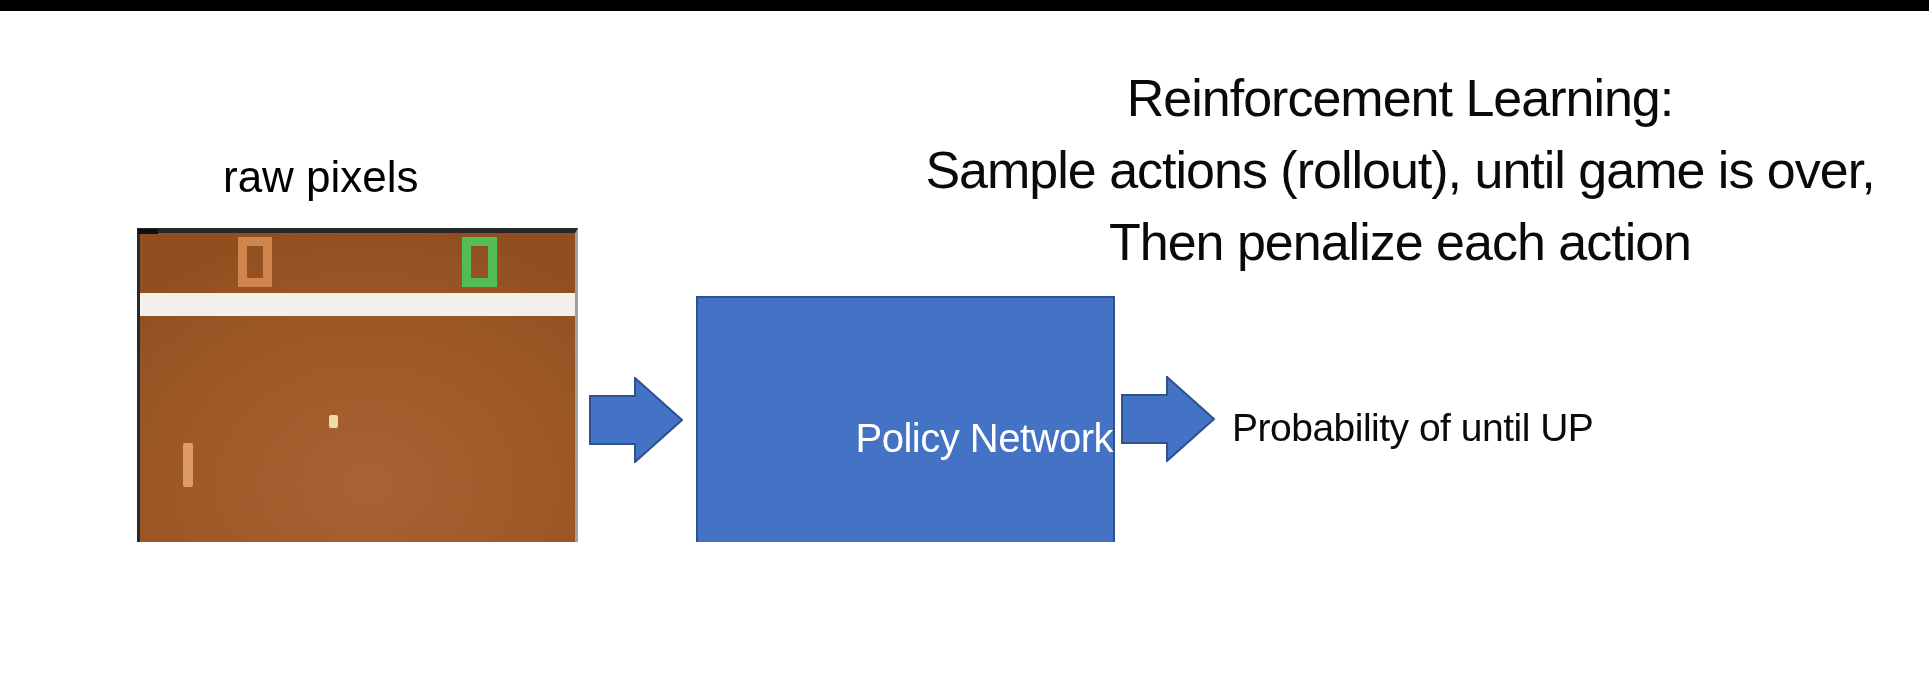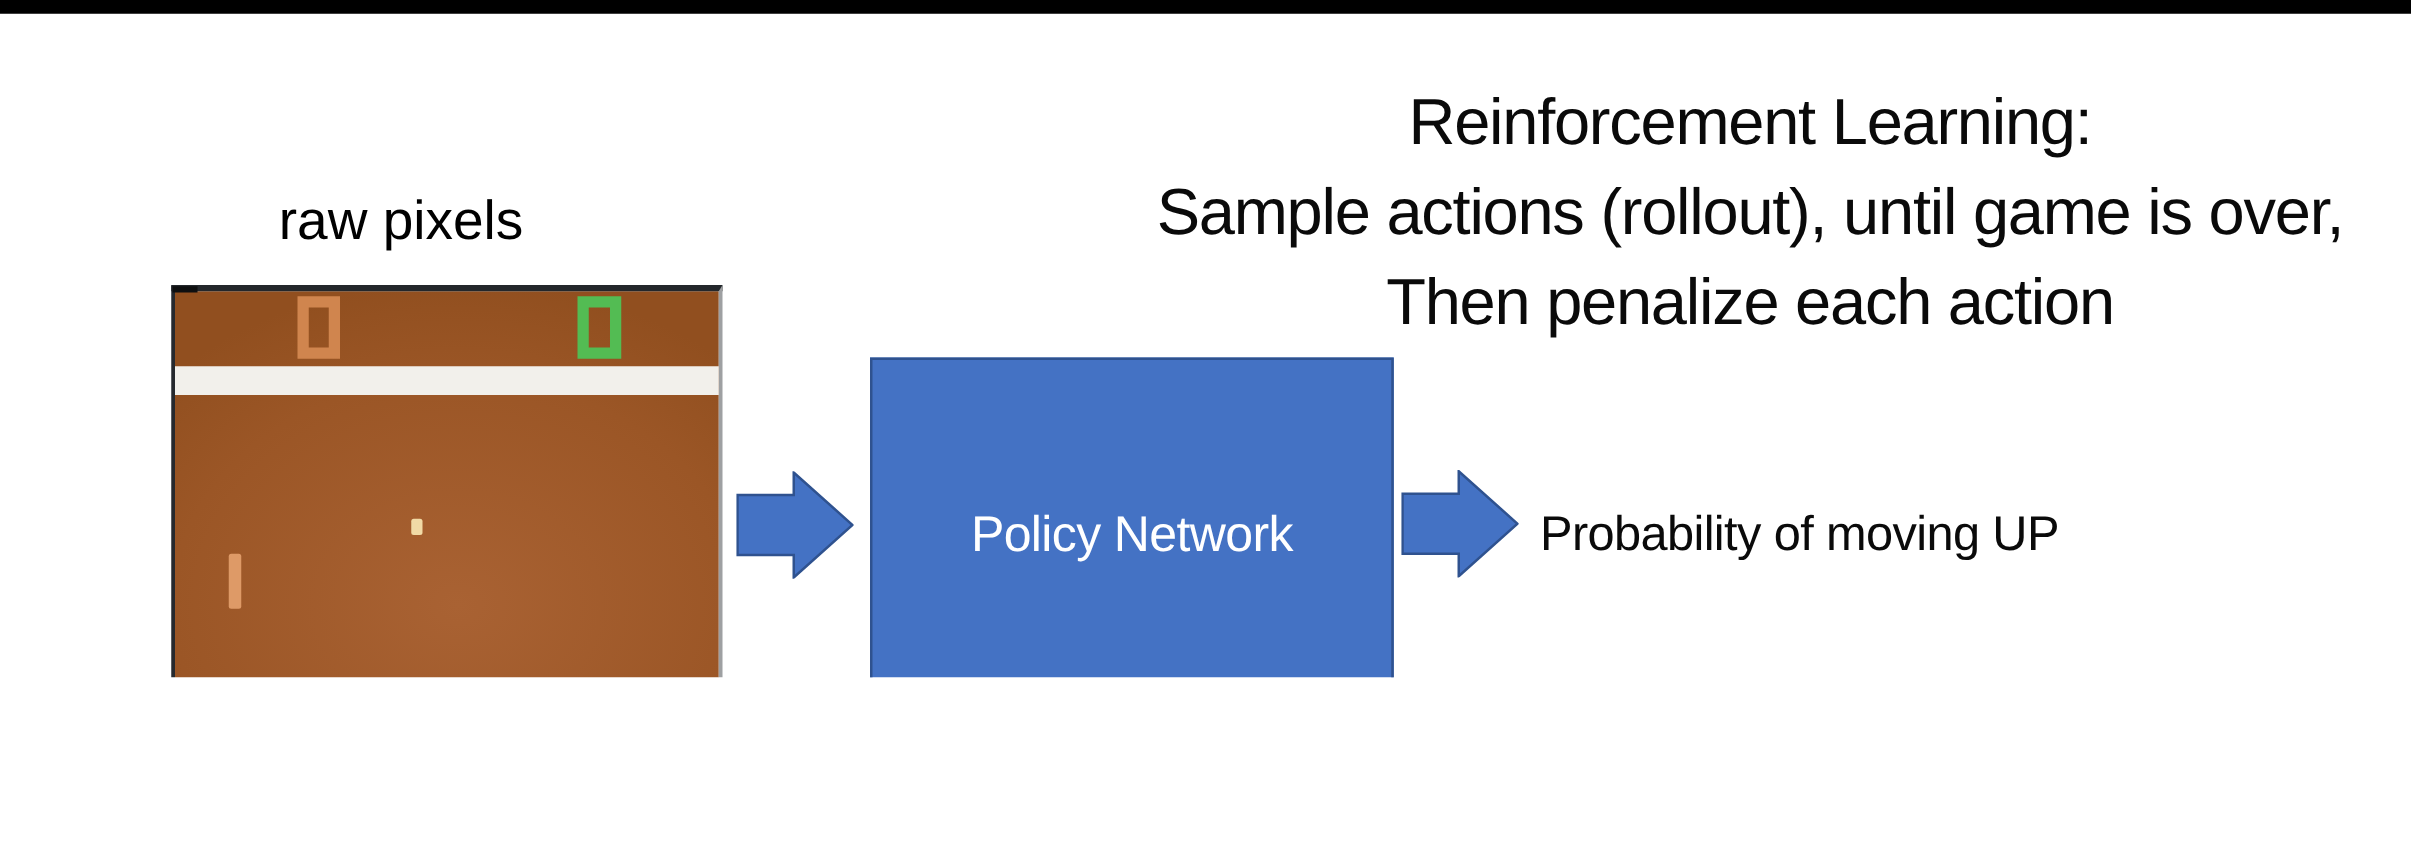--- a/index.html
+++ b/index.html
@@ -37,23 +37,23 @@
   .score-left  { left:98px;  top:4px; width:34px; height:50px; border-width:9px; }
   .score-right { left:322px; top:4px; width:35px; height:50px; border-width:9px; }
   .divider { position:absolute; left:0; top:60px; width:100%; height:23px; }
   .ball { position:absolute; left:189px; top:182px; width:9px; height:13px; border-radius:2px; }
   .paddle { position:absolute; border-radius:2px; }
   .paddle-left  { left:43px;  top:210px; width:10px; height:44px; }
   .paddle-right { left:387px; top:337px; width:12px; height:43px; }
 
   
   .policy-box {
-    position:absolute; left:696px; top:286px; width:419px; height:285px;
+    position:absolute; left:696px; top:296px; width:419px; height:285px;
     box-sizing:border-box; border:2px solid #2f528f; background:#4472c4;
-    display:flex; align-items:center; justify-content:center;
+    display:flex; align-items:center; justify-content:flex-end;
     color:#ffffff; font-size:40px; letter-spacing:-0.5px; white-space:nowrap;
   }
   .arrow-svg { position:absolute; width:94px; height:86px; }
   .arrow-in  { left:589px;  top:377px; }
   .arrow-out { left:1121px; top:376px; }
 
   .output-label {
     position:absolute; left:1232px; top:404px;
     font-size:39px; line-height:48px; letter-spacing:-0.5px;
     white-space:nowrap; color:#0a0a0a;
@@ -89,18 +89,18 @@
   </svg>
 
   <div class="policy-box" style="background-color: rgb(68, 114, 196); border-color: rgb(47, 82, 143); color: rgb(255, 255, 255);">
     <span>Policy Network</span>
   </div>
 
   <svg class="arrow-svg arrow-out" viewBox="0 0 94 86" xmlns="http://www.w3.org/2000/svg">
     <polygon points="1,19 46,19 46,1 93,43 46,85 46,67 1,67" stroke-width="2" fill="#4472C4" stroke="#2F528F"></polygon>
   </svg>
 
-  <div class="output-label">Probability of moving UP</div>
+  <div class="output-label">Probability of until UP</div>
 
   <div class="bar bar-bottom-left" style="background-color: rgb(0, 0, 0);"></div>
   <div class="bar bar-bottom-right" style="background-color: rgb(0, 0, 0);"></div>
 
 </div>
 
 </body></html>

